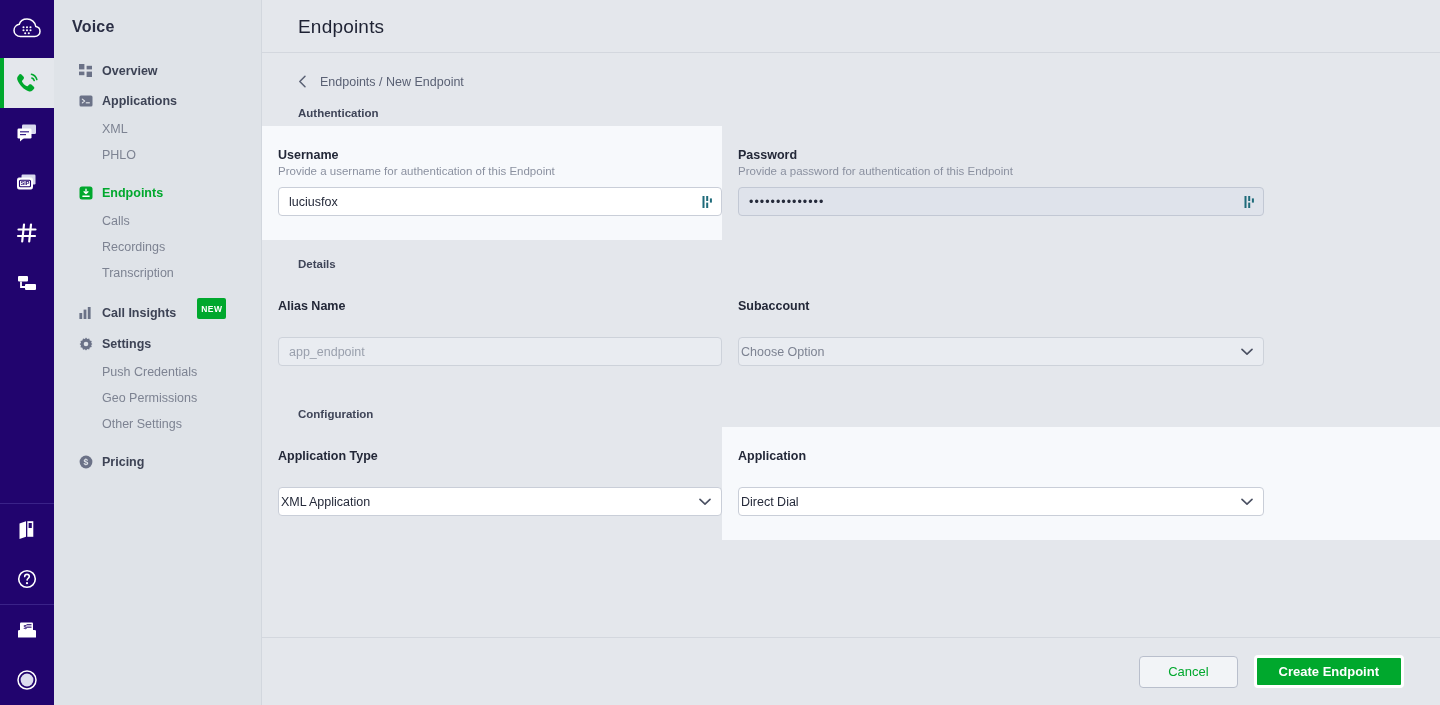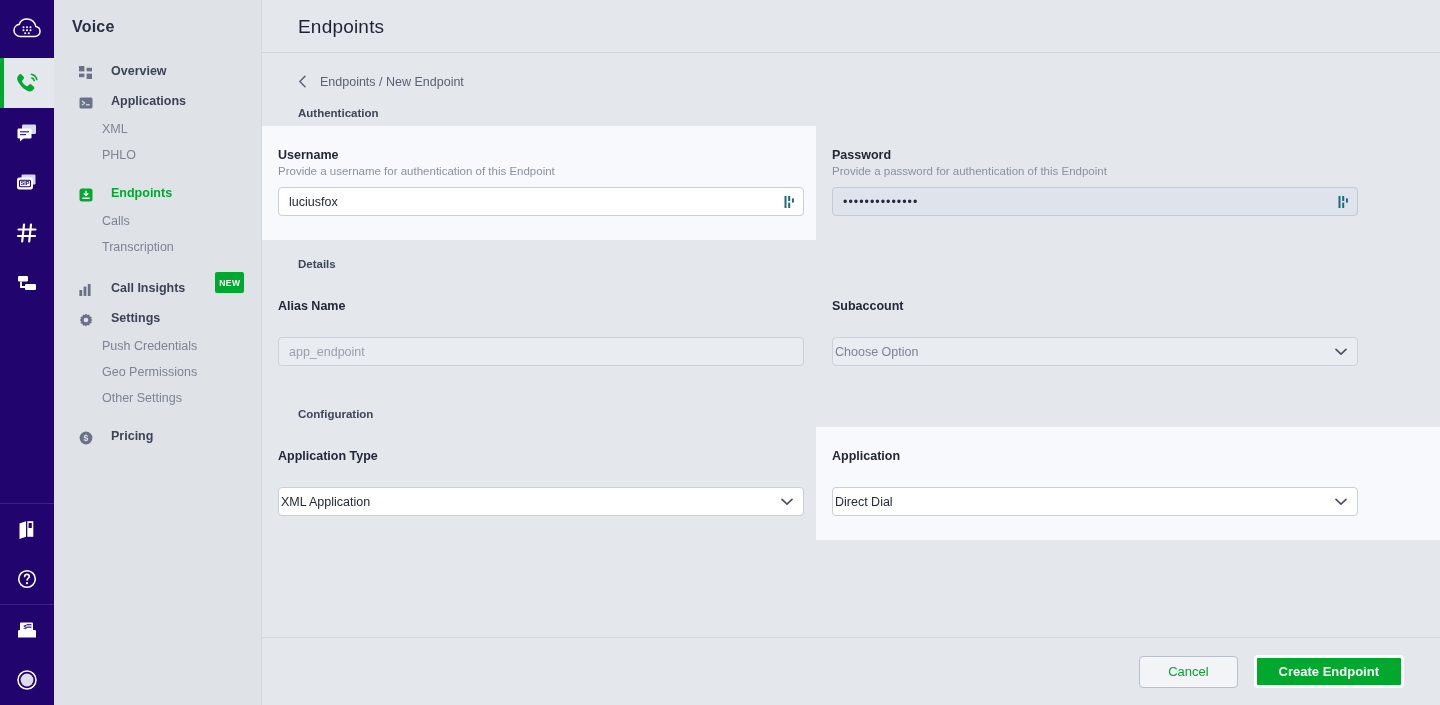--- a/index.html
+++ b/index.html
@@ -50,21 +50,21 @@
     background: #dfe3e8;
     height: 705px;
     padding-top: 12px;
     border-right: 1px solid #d2d7de;
   }
   .sb-title {
     font-size: 16px; font-weight: bold; color: #2b2f45;
     padding: 6px 0 20px 18px; letter-spacing: .2px;
   }
   .sb-item {
-    display: flex; align-items: flex-end; gap: 18px;
+    display: flex; align-items: center; gap: 9px;
     padding: 6px 0 6px 24px;
     font-size: 12.5px; font-weight: bold; color: #3d4355;
     line-height: 18px;
   }
   .sb-item.active { color: #00a82d; }
   .sb-ico { width: 15px; height: 15px; display:flex; align-items:center; justify-content:center; flex:0 0 15px; }
   .sb-ico svg { display: block; }
   .sb-sub {
     padding: 4px 0 4px 48px;
     font-size: 12.5px; color: #7d8392; line-height: 18px;
@@ -102,21 +102,21 @@
   }
   .chev-left { display:flex; align-items:center; }
 
   .sect-label {
     font-size: 11.5px; font-weight: bold; color: #3f4counter;
     color: #3f4558;
     padding-left: 36px; margin-bottom: 7px;
   }
   .row { display: flex; width: 100%; }
   .panel { padding: 22px 0 24px 0; }
-  .panel-left  { width: 554px; padding-left: 16px; }
+  .panel-left  { width: 460px; padding-left: 16px; }
   .panel-right { flex: 1 1 auto; padding-left: 16px; padding-right: 52px;}
   .panel.light { background: #f7f9fc; }
   .panel.grey  { background: #e4e7ec; }
 
   .fld-label {
     font-size: 12.5px; font-weight: bold; color: #232838;
     margin: 0 0 3px 0;
   }
   .fld-help {
     font-size: 11.5px; color: #8b91a0; margin: 0 0 10px 0;
@@ -315,20 +315,21 @@
         <svg width="14" height="14" viewBox="0 0 14 14">
             <rect x="0.5" y="0.5" width="13" height="13" rx="2.5" fill="#00a82d"></rect>
             <path d="M7 3.2v4.4m0 0 1.9-1.9M7 7.6 5.1 5.7" stroke="#ffffff" stroke-width="1.3" fill="none" stroke-linecap="round" stroke-linejoin="round"></path>
             <rect x="3.2" y="9.4" width="7.6" height="1.5" rx=".7" fill="#ffffff"></rect>
           </svg>
       </span>
       <span>Endpoints</span>
     </div>
 
     <div class="sb-sub">Calls</div>
+    <div class="sb-sub">Recordings</div>
     <div class="sb-sub">Transcription</div>
 
     <div class="sb-spacer"></div>
 
     <div class="sb-item">
       <span class="sb-ico">
         <svg width="14" height="14" viewBox="0 0 14 14">
             <rect x="0.4" y="7" width="2.8" height="6" fill="#6b7287"></rect>
             <rect x="4.6" y="3.6" width="2.8" height="9.4" fill="#6b7287"></rect>
             <rect x="8.8" y="1" width="2.8" height="12" fill="#6b7287"></rect>

